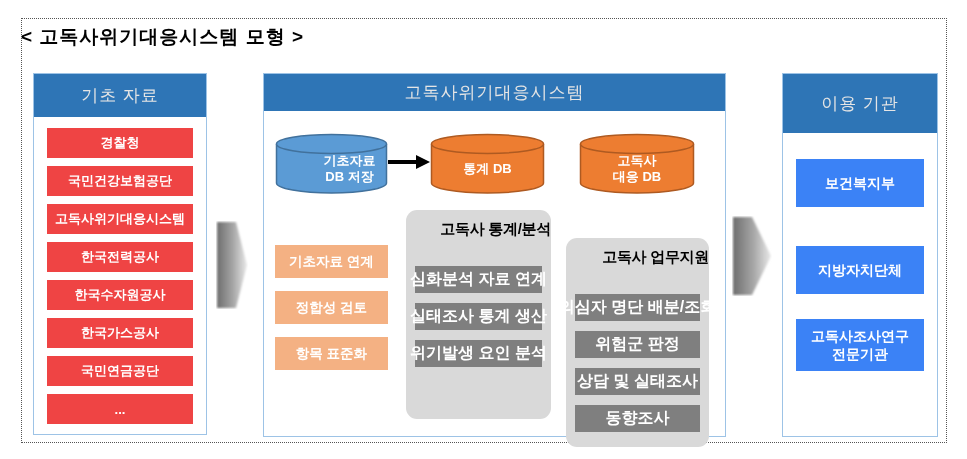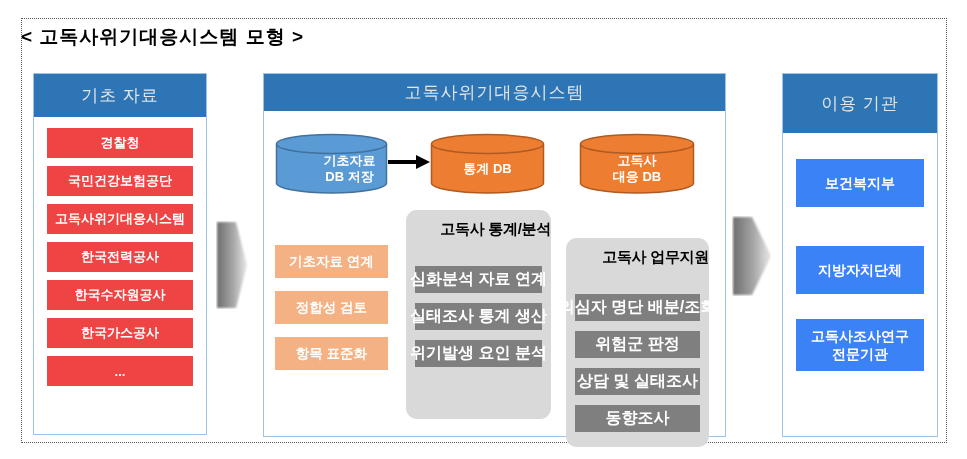--- a/index.html
+++ b/index.html
@@ -84,20 +84,21 @@
 
 <div class="col col-left">
   <div class="col-header">기초 자료</div>
   <div class="left-items">
     <div class="g-item">경찰청</div>
     <div class="g-item">국민건강보험공단</div>
     <div class="g-item">고독사위기대응시스템</div>
     <div class="g-item">한국전력공사</div>
     <div class="g-item">한국수자원공사</div>
     <div class="g-item">한국가스공사</div>
+    <div class="g-item">국민연금공단</div>
     <div class="g-item">...</div>
   </div>
 </div>
 
 <svg class="chevron" style="left:216px;top:221px;" width="32" height="88" viewBox="0 0 32 88">
   <defs>
     <linearGradient id="gA" x1="0" y1="0" x2="1" y2="0">
       <stop offset="0" stop-color="#6e6e6e"></stop>
       <stop offset="0.55" stop-color="#a8a8a8"></stop>
       <stop offset="1" stop-color="#e9e9e9"></stop>

